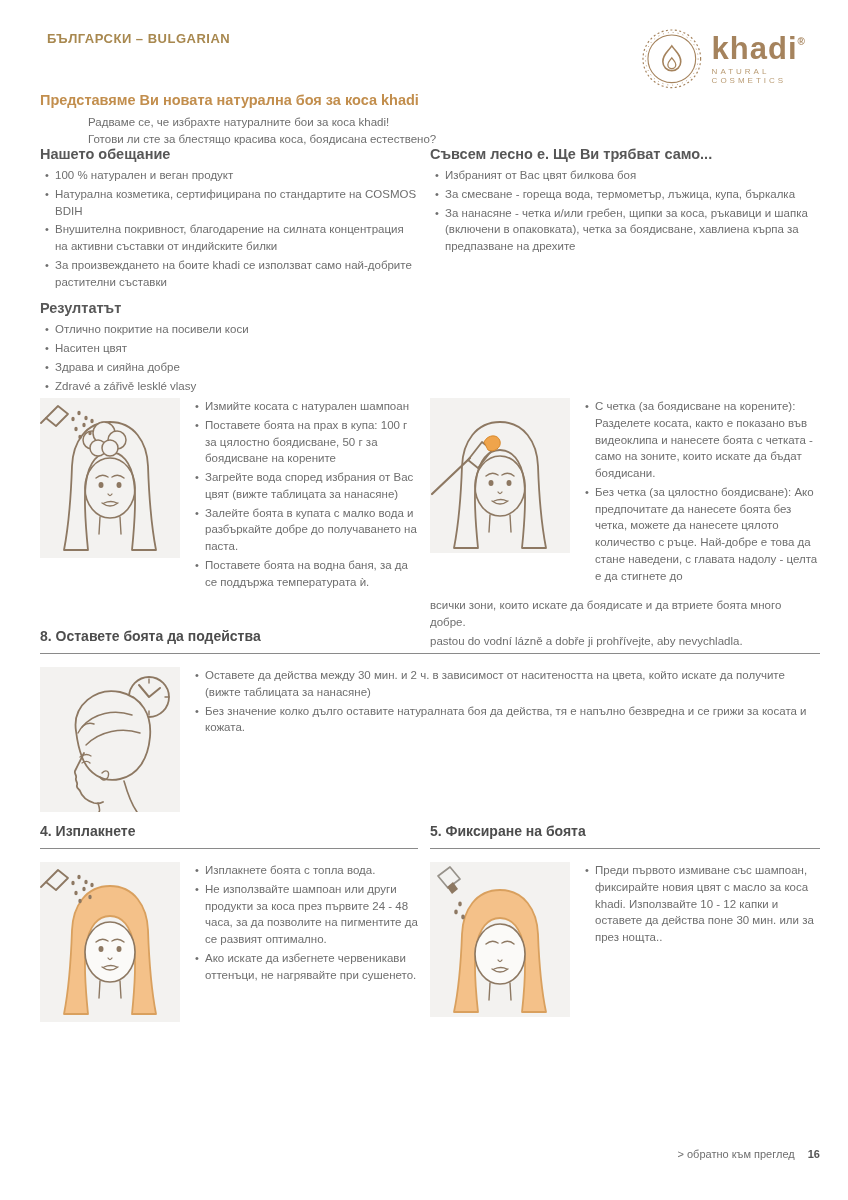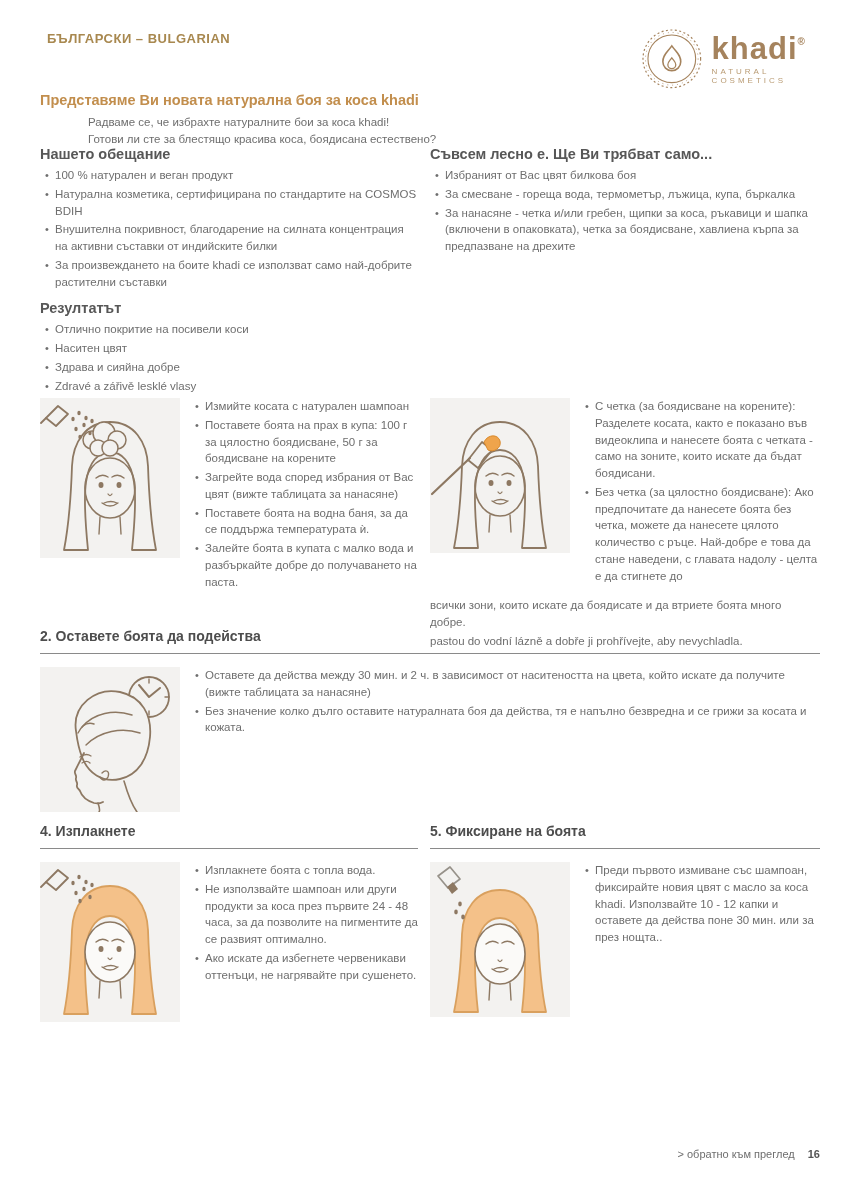--- a/index.html
+++ b/index.html
@@ -147,22 +147,22 @@
             <ellipse cx="40" cy="39" rx="1.7" ry="2.2"></ellipse>
               <ellipse cx="50" cy="35" rx="1.7" ry="2.2"></ellipse>
           </g>
         </svg>
       </div>
       <div class="step-text">
         <ul class="bullets">
           <li>Измийте косата с натурален шампоан</li>
           <li>Поставете боята на прах в купа: 100 г за цялостно боядисване, 50 г за боядисване на корените</li>
           <li>Загрейте вода според избрания от Вас цвят (вижте таблицата за нанасяне)</li>
+          <li>Залейте боята в купата с малко вода и разбъркайте добре до получаването на паста.</li>
           <li>Поставете боята на водна баня, за да се поддържа температурата ѝ.</li>
-          <li>Залейте боята в купата с малко вода и разбъркайте добре до получаването на паста.</li>
         </ul>
       </div>
     </div>
   </section>
 
   <section class="step step2">
     <div class="step-body">
       <div class="illus h155">
         <svg viewBox="0 0 140 155">
           <g fill="none" stroke="#8d7862" stroke-width="1.8" stroke-linecap="round" stroke-linejoin="round">
@@ -186,21 +186,21 @@
           <li>С четка (за боядисване на корените): Разделете косата, както е показано във видеоклипа и нанесете боята с четката - само на зоните, които искате да бъдат боядисани.</li>
           <li>Без четка (за цялостно боядисване): Ако предпочитате да нанесете боята без четка, можете да нанесете цялото количество с ръце. Най-добре е това да стане наведени, с главата надолу - целта е да стигнете до</li>
         </ul>
       </div>
     </div>
     <p class="continuation">всички зони, които искате да боядисате и да втриете боята много добре.</p>
     <p class="continuation">pastou do vodní lázně a dobře ji prohřívejte, aby nevychladla.</p>
   </section>
 
   <section class="step step3">
-    <h3 class="step-heading">2. Оставете боята да подейства</h3>
+    <h3 class="step-heading">8. Оставете боята да подейства</h3>
     <div class="step-body">
       <div class="illus h145">
         <svg viewBox="0 0 140 145">
           <g fill="none" stroke="#8d7862" stroke-width="1.8" stroke-linecap="round" stroke-linejoin="round">
             <circle cx="109" cy="30" r="20"></circle>
             <path d="M109 12 v4 M109 44 v4 M125 30 h4 M89 30 h4" stroke-width="1.4"></path>
             <path d="M109 30 L99 18 M109 30 L120 21" stroke-width="2"></path>
             <path d="M36 64 C32 38 56 20 80 25 C102 30 112 48 110 70 C108 92 98 108 80 112 C62 116 48 106 42 90 C38 80 37 72 36 64 Z" fill="#f3f2f0"></path>
             <path d="M42 60 C54 46 74 42 92 48 M46 78 C60 64 82 60 100 66" stroke-width="1.4"></path>
             <path d="M38 66 C42 58 48 55 54 57" stroke-width="1.4"></path>

